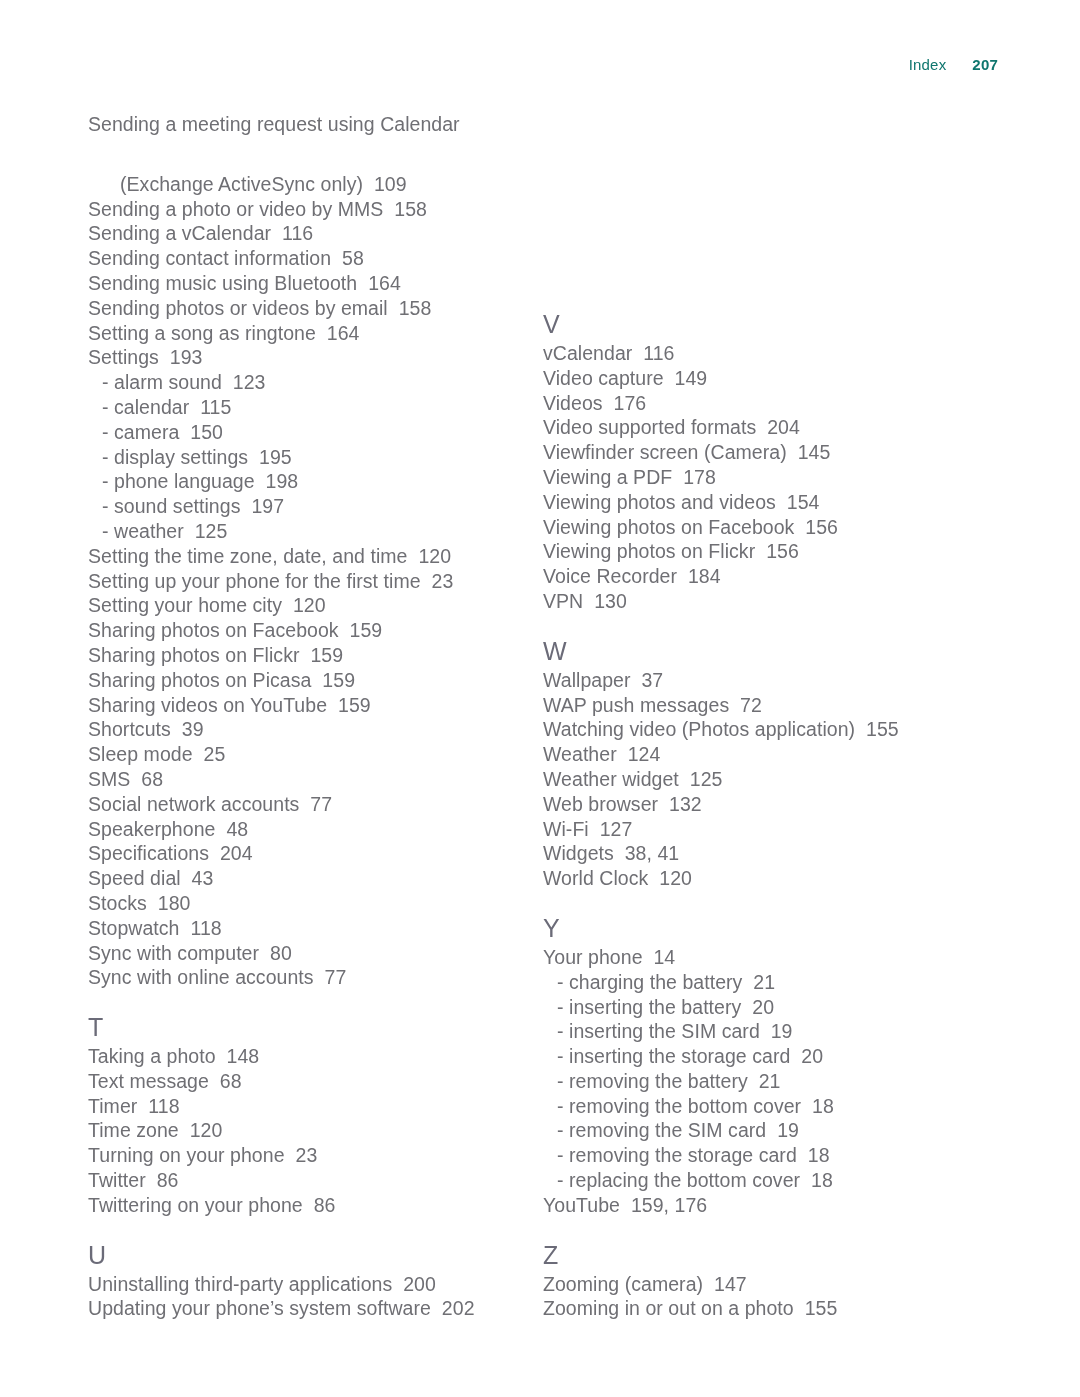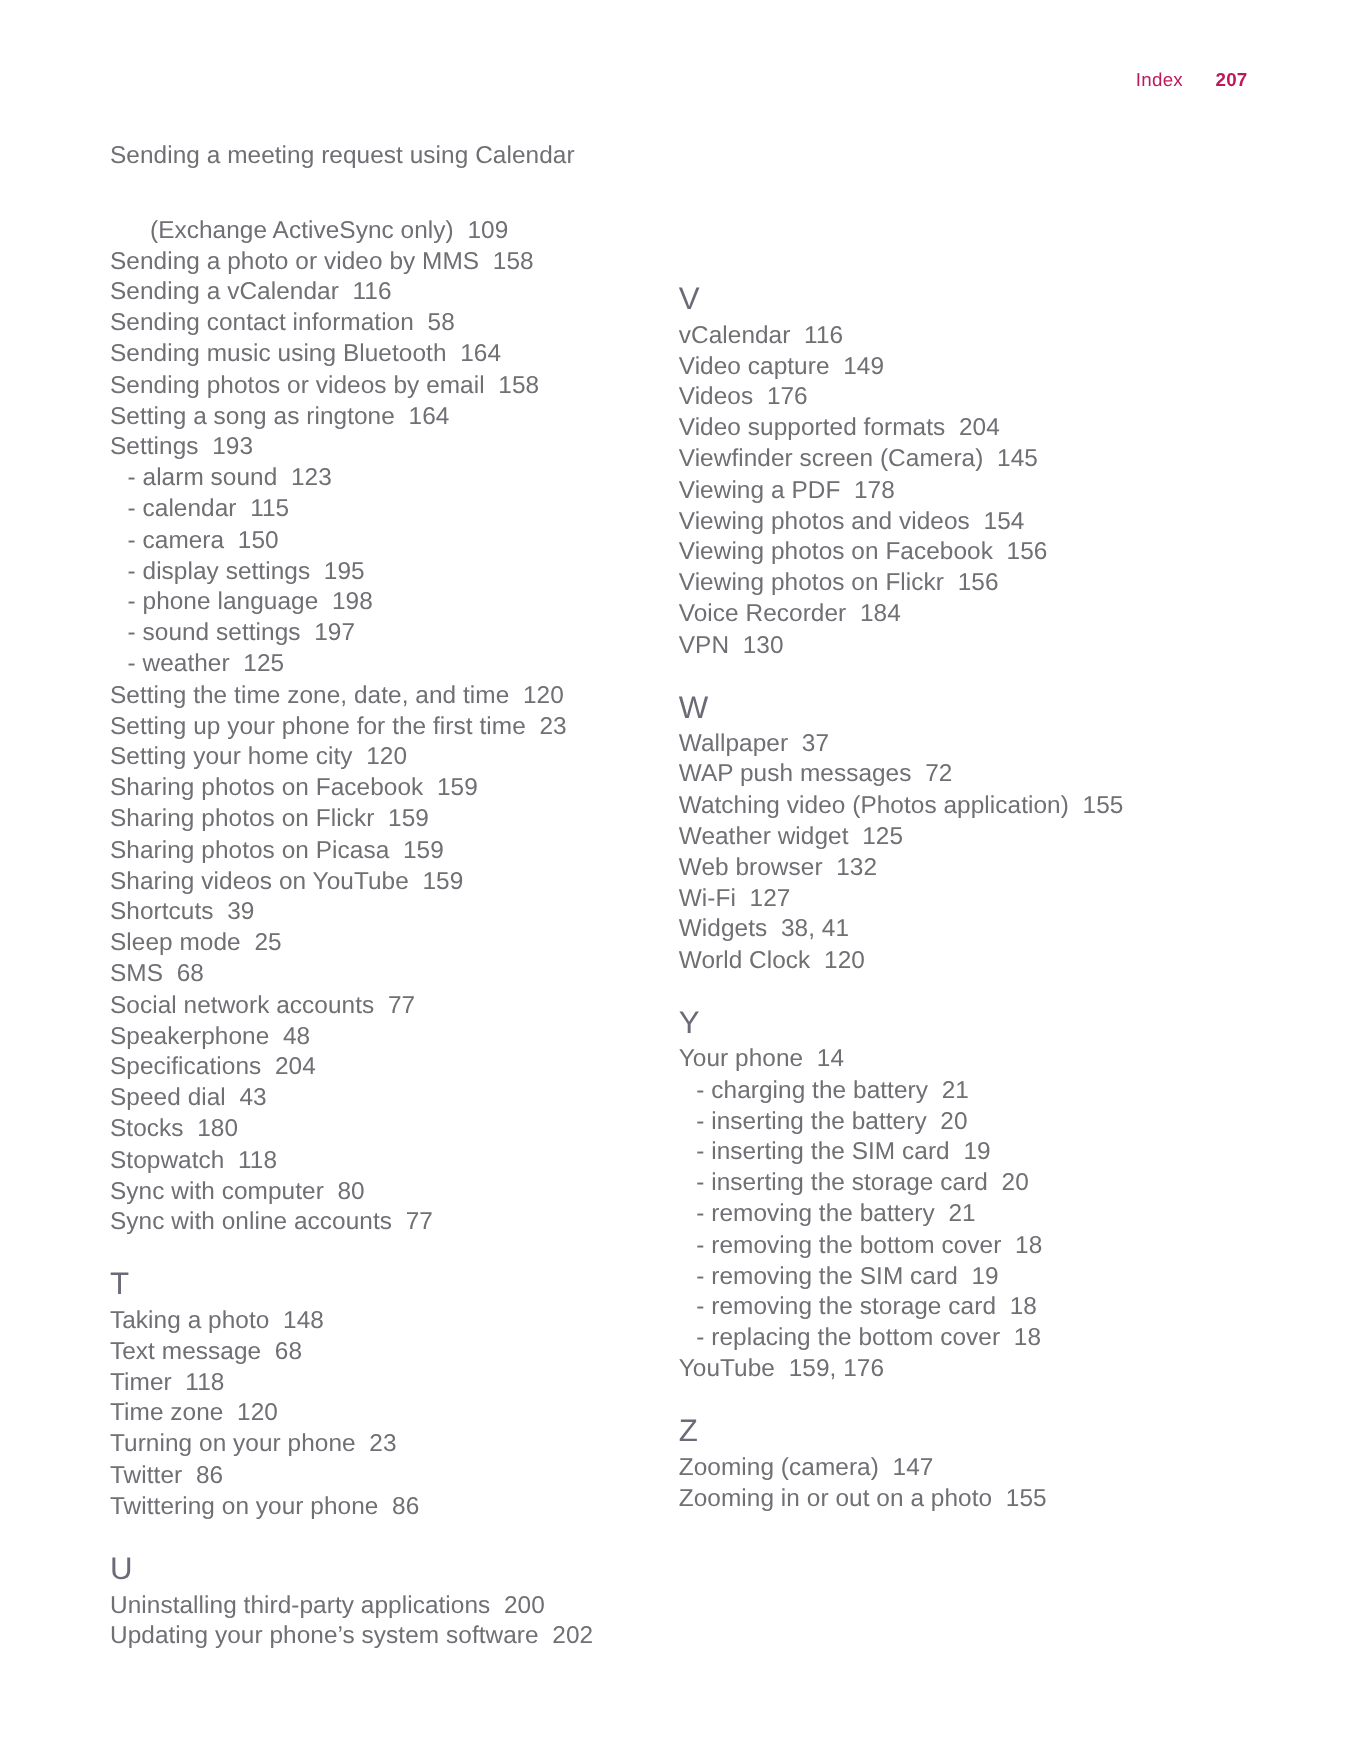--- a/index.html
+++ b/index.html
@@ -22,34 +22,34 @@
 
   
   .running-head {
     position: absolute;
     top: 56px;
     right: 82px;
     display: flex;
     align-items: flex-end;
     gap: 26px;
     font-size: 15px;
-    color: #be185d;
+    color: #0f766e;
     letter-spacing: 0.2px;
   }
   .running-head .rh-label { white-space: pre; }
   .running-head .rh-page  { white-space: pre; font-weight: bold; }
 
   
   .columns {
     position: absolute;
     top: 112px;
     left: 88px;
     width: 906px;
     display: flex;
-    align-items: center;
+    align-items: flex-end;
   }
   .col {
     width: 453px;
     box-sizing: border-box;
   }
   .col-right { padding-left: 2px; }
 
   .section { }
   .section + .section { margin-top: 0; }
 
@@ -167,20 +167,21 @@
             <li class="entry level-top">Voice Recorder  184</li>
             <li class="entry level-top">VPN  130</li>
           </ul>
         </div>
         <div class="section">
           <div class="section-letter">W</div>
           <ul class="entries">
             <li class="entry level-top">Wallpaper  37</li>
             <li class="entry level-top">WAP push messages  72</li>
             <li class="entry level-top">Watching video (Photos application)  155</li>
+            <li class="entry level-top">Weather  124</li>
             <li class="entry level-top">Weather widget  125</li>
             <li class="entry level-top">Web browser  132</li>
             <li class="entry level-top">Wi-Fi  127</li>
             <li class="entry level-top">Widgets  38, 41</li>
             <li class="entry level-top">World Clock  120</li>
           </ul>
         </div>
         <div class="section">
           <div class="section-letter">Y</div>
           <ul class="entries">

